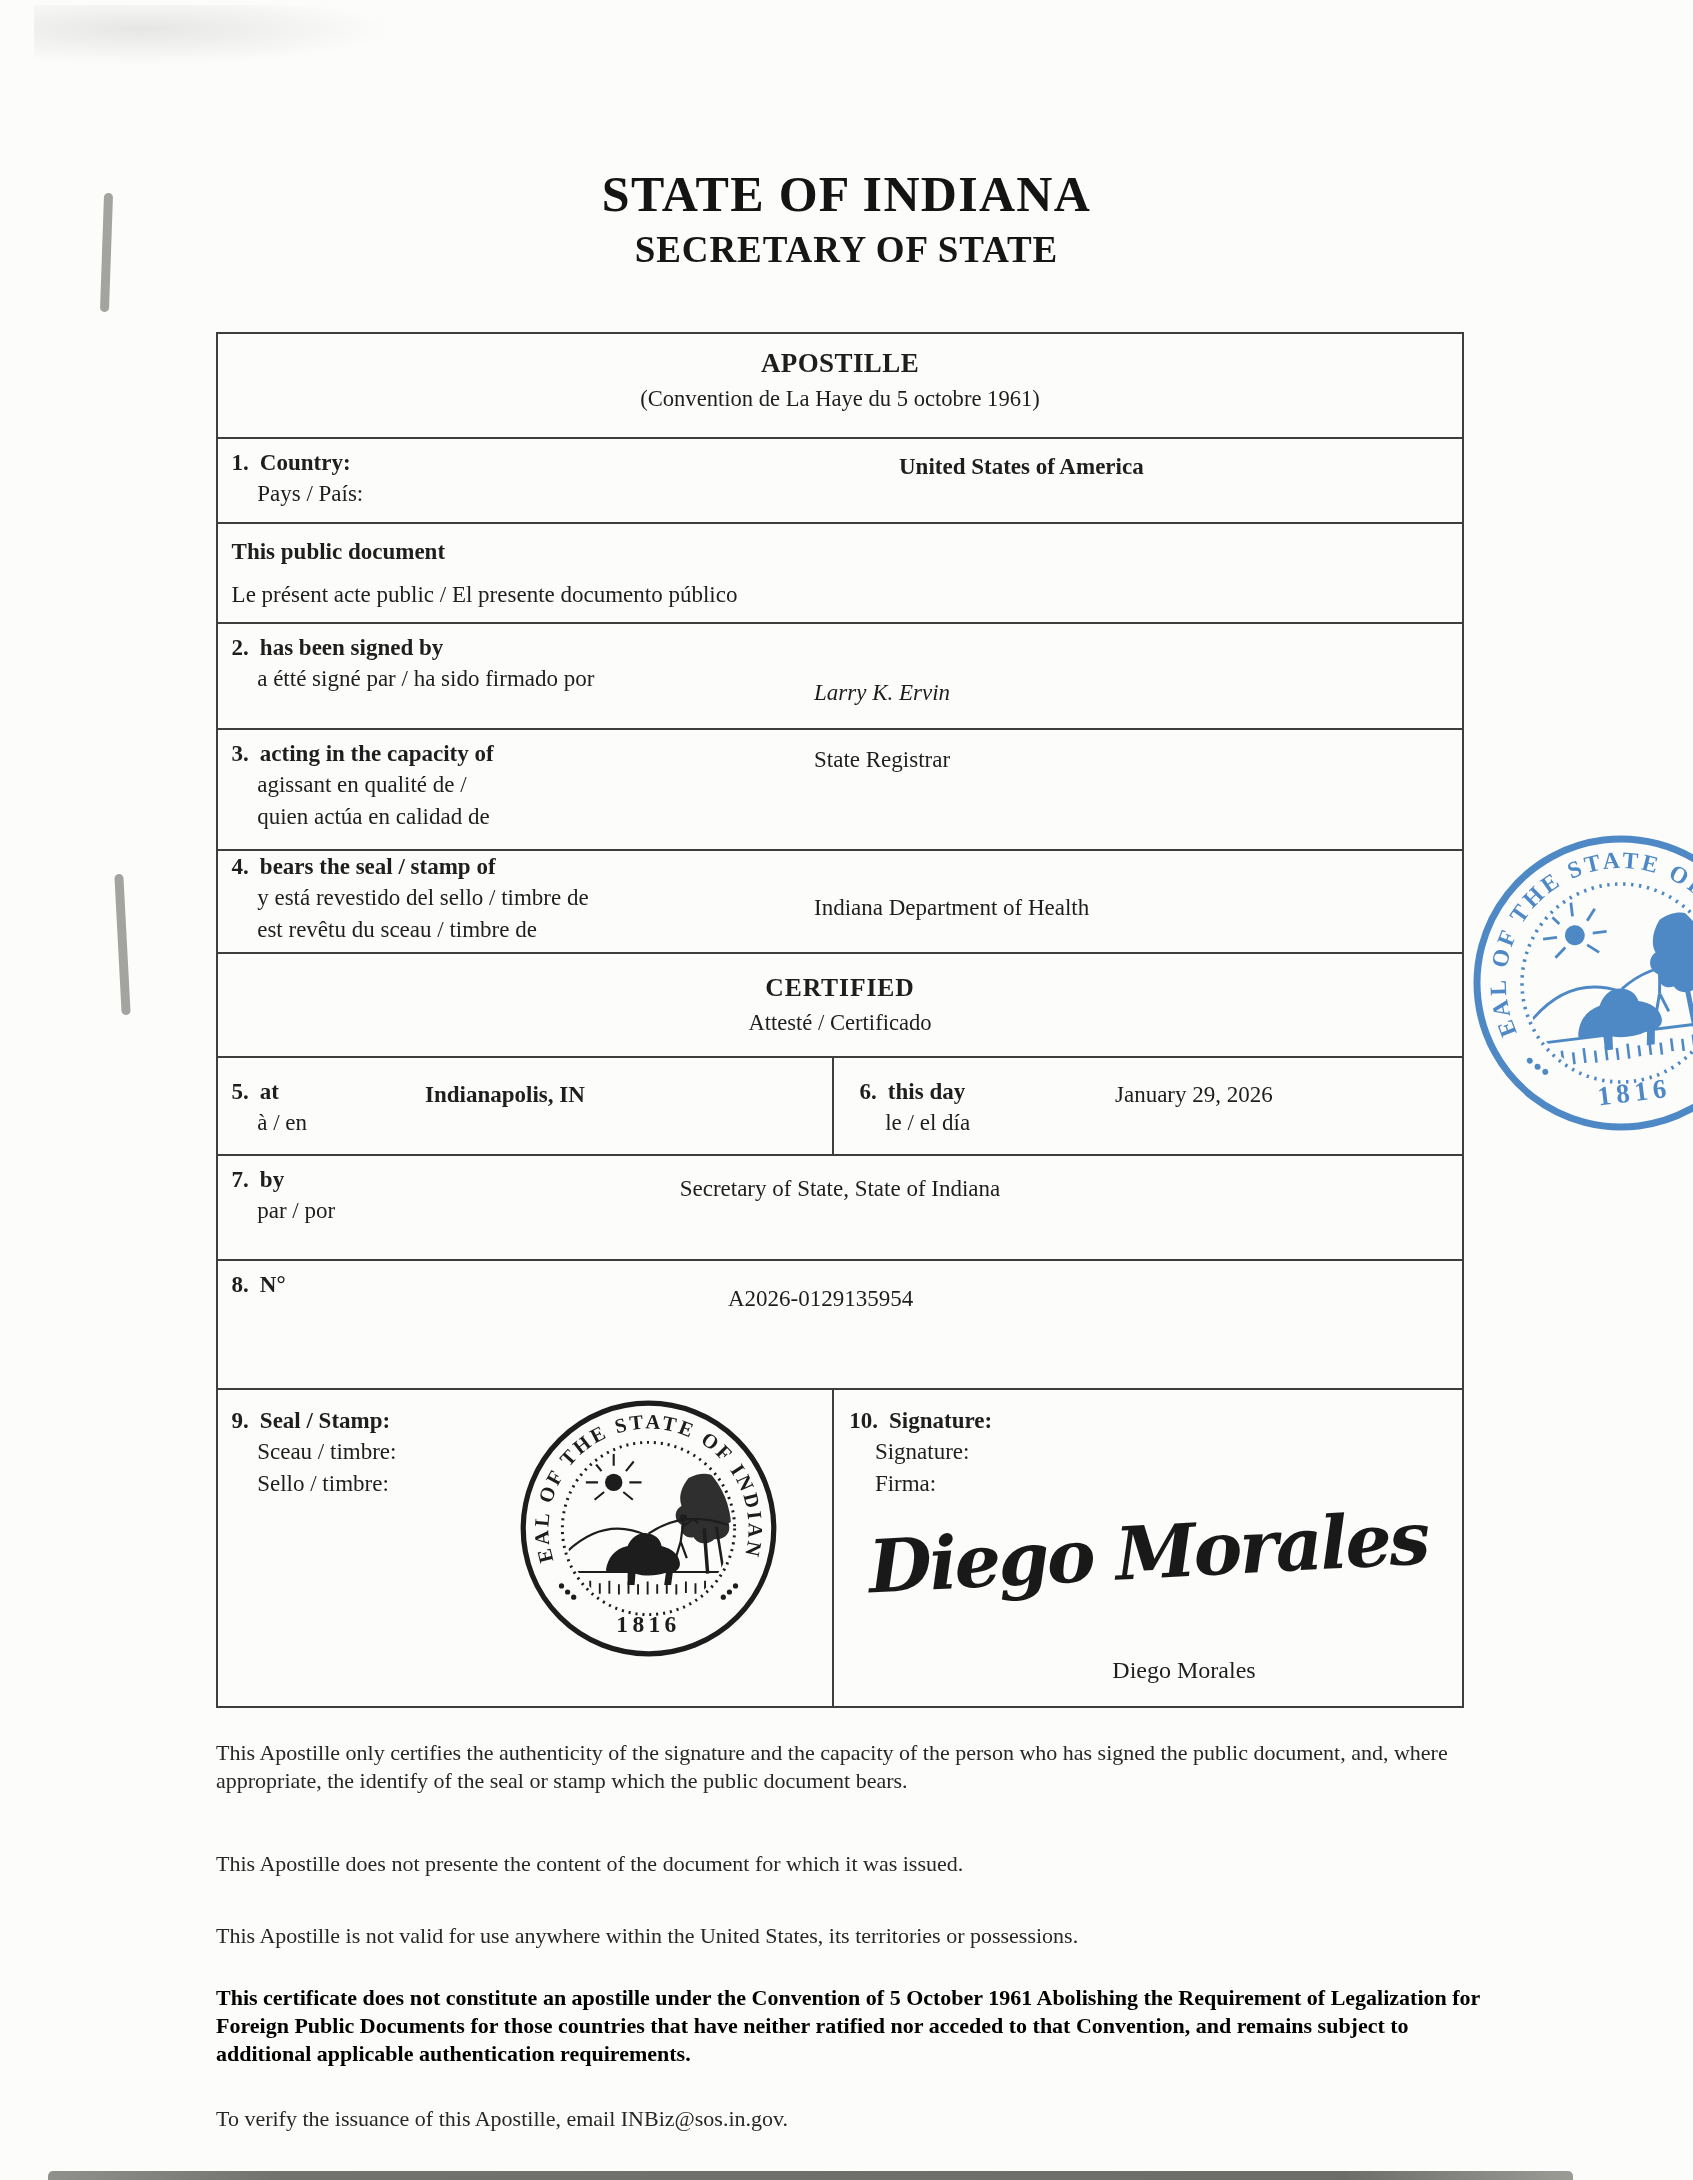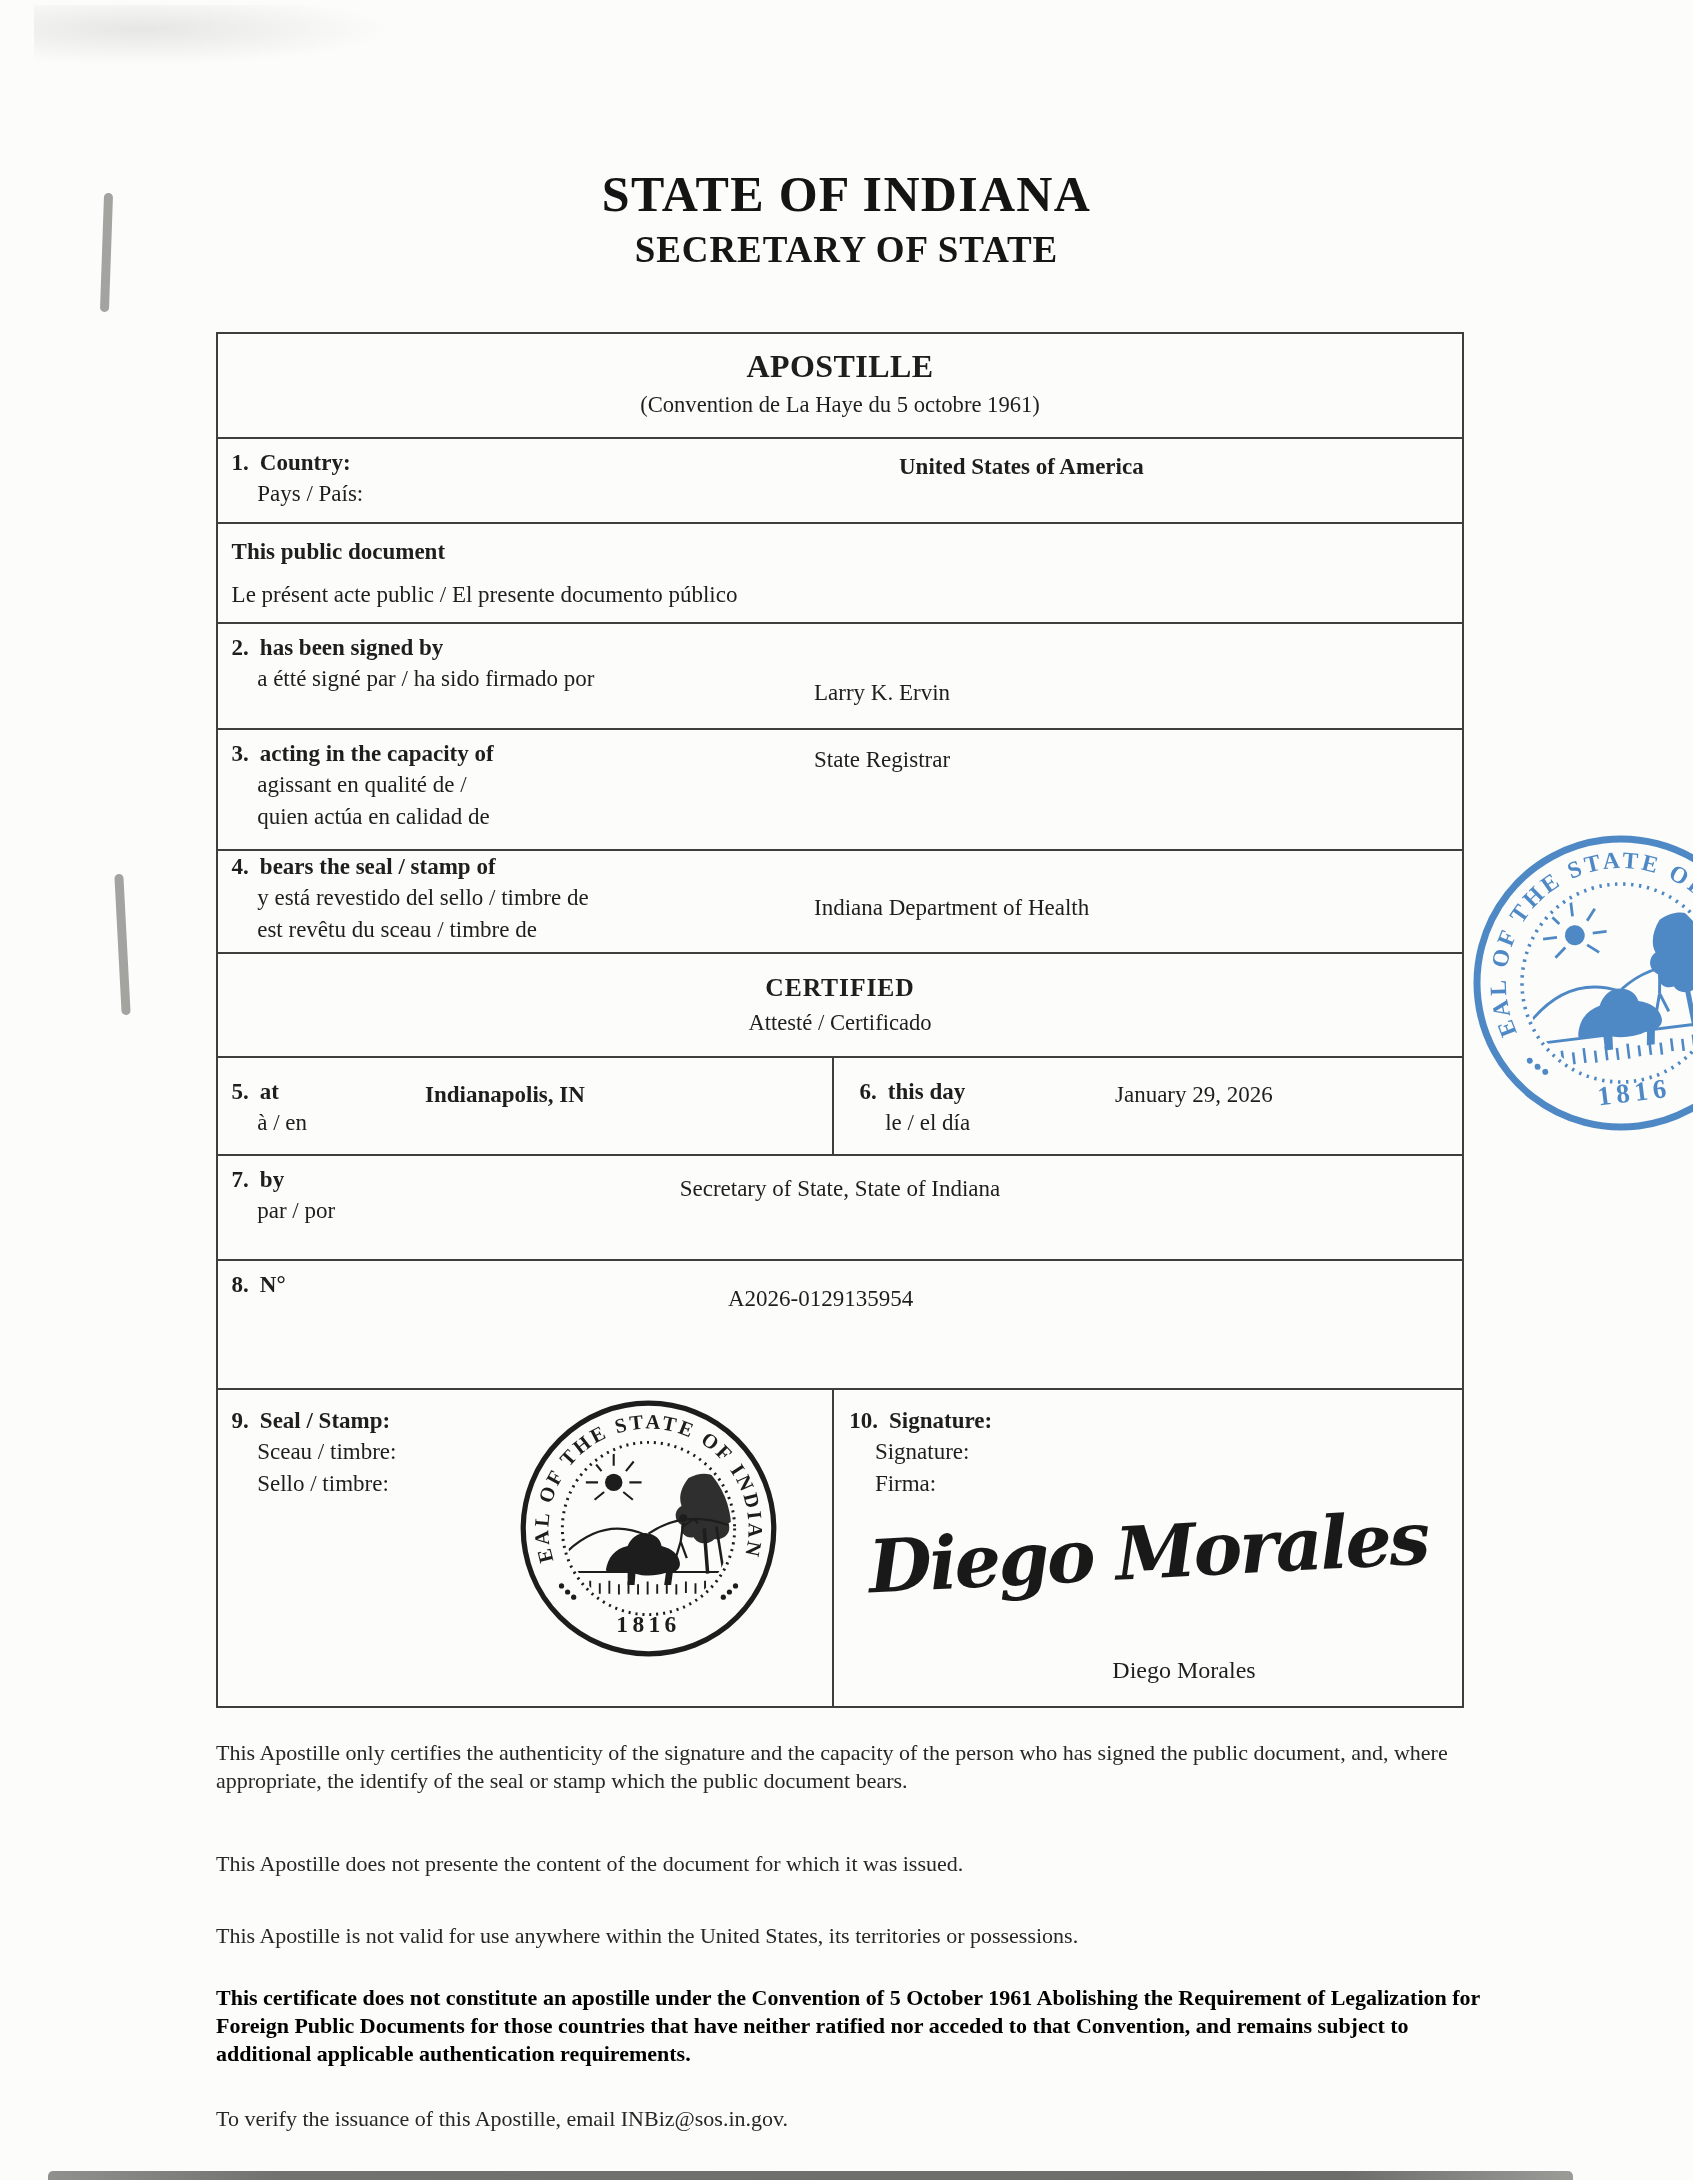--- a/index.html
+++ b/index.html
@@ -18,33 +18,33 @@
   .tbl{position:absolute; left:216px; top:332px; width:1248px;
     border:2.6px solid var(--bd); box-sizing:border-box; background:transparent;}
   .row{position:relative; border-top:2.6px solid var(--bd); box-sizing:border-box;}
   .row:first-child{border-top:none;}
   .r-apo{height:89px; text-align:center;}
   .r1{height:85px}.rp{height:100px}.r2{height:106px}.r3{height:121px}
   .r4{height:103px}.rc{height:104px; text-align:center;}
   .r56{height:98px; display:flex;}
   .r7{height:105px}.r8{height:129px}
   .r910{height:318px; display:flex;}
-  .t1{margin-top:13.6px; font-weight:bold; font-size:32px; letter-spacing:0.4px;}
+  .t1{margin-top:13.6px; font-weight:bold; font-size:27px; letter-spacing:0.4px;}
   .t2{margin-top:7.7px; font-size:22.6px;}
   .rc .t1{margin-top:19px; font-size:25.6px; letter-spacing:0.9px;}
   .lbl{padding:12px 0 0 13.6px; font-size:23px; line-height:1;}
   .r4 .lbl{padding-top:4.3px;}
   .rp .lbl{padding-top:16px;}
   .num{display:inline-block; margin-right:11px;}
   .bold{font-weight:bold;}
   .ind{margin-left:25.6px; margin-top:8.5px;}
   .ln{margin-top:20px;}
   .val{position:absolute; font-size:23px; white-space:nowrap;}
   .v-r1{left:681px; top:15.3px; font-weight:bold;}
-  .v-r2{left:596px; top:56px;}
+  .v-r2{left:596px; top:56px;font-style:italic;}
   .v-r3{left:596px; top:17px;}
   .v-r4{left:596px; top:44px;}
   .v-r5{left:207px; top:24px; font-weight:bold;}
   .v-r6{left:281px; top:24px;}
   .v-r7{left:0; right:0; top:20.4px; text-align:center; font-weight:normal;}
   .v-r8{left:510px; top:25.6px;}
   .c5{width:616px; border-right:2.6px solid var(--bd); position:relative; box-sizing:border-box;}
   .c6{flex:1; position:relative;}
   .c5 .lbl{padding-top:22px;}
   .c6 .lbl{padding:22px 0 0 25.6px;}

